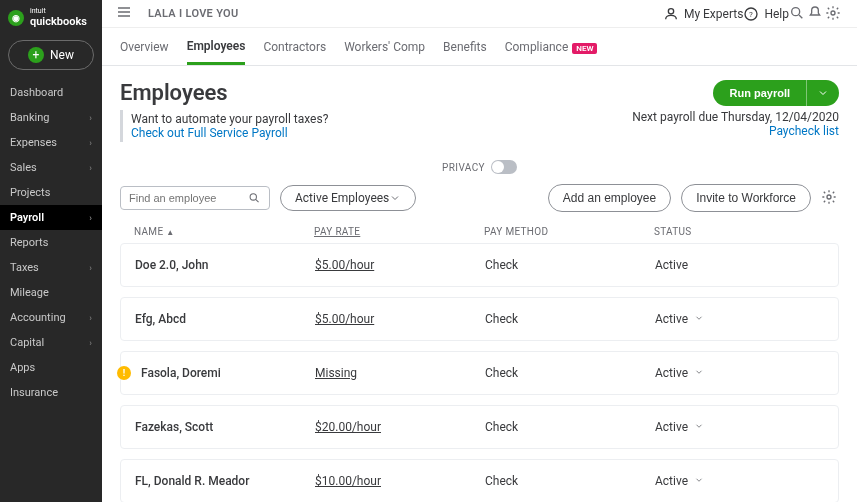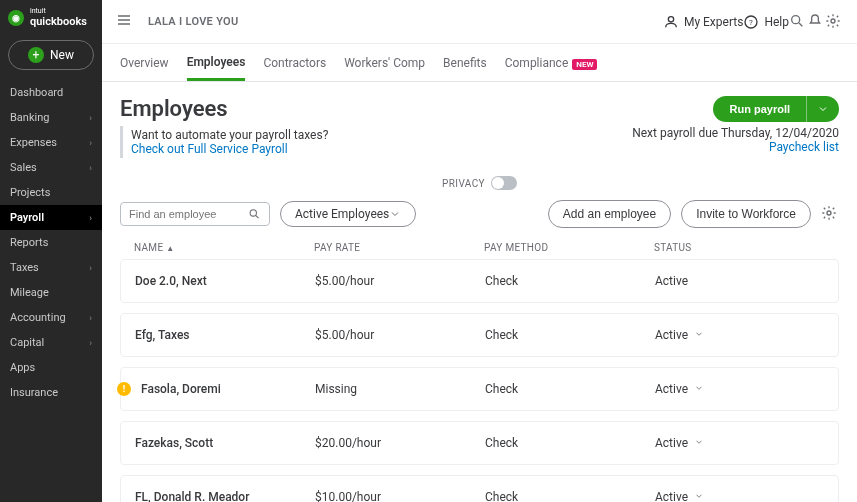--- a/index.html
+++ b/index.html
@@ -15,21 +15,21 @@
 .plus-circle { width: 16px; height: 16px; border-radius: 50%; background: #2ca01c; color: #fff; display: flex; align-items: center; justify-content: center; font-size: 12px; line-height: 1; }
 .nav { display: flex; flex-direction: column; }
 .nav-item { padding: 6px 10px; font-size: 11px; color: #c9c9c9; cursor: pointer; display: flex; justify-content: space-between; align-items: center; }
 .nav-item.active { background: #000; color: #fff; font-weight: 600; }
 .chevron { font-size: 9px; color: #888; }
 
 
 .main { flex: 1; display: flex; flex-direction: column; overflow: hidden; }
 
 
-.topbar { height: 44px; display: flex; align-items: center; padding: 0 14px; border-bottom: 1px solid #eee; }
+.topbar { height: 28px; display: flex; align-items: center; padding: 0 14px; border-bottom: 1px solid #eee; }
 .hamburger { width: 18px; margin-right: 14px; color: #6b6c72; cursor: pointer; }
 .company { font-size: 11px; color: #6b6c72; font-weight: 600; letter-spacing: 0.3px; }
 .topbar-right { margin-left: auto; display: flex; align-items: center; color: #393a3d; }
 .top-link { display: flex; align-items: center; gap: 5px; font-size: 12px; cursor: pointer; }
 .top-icon { width: 18px; height: 18px; color: #6b6c72; cursor: pointer; }
 
 
 .tabs { display: flex; gap: 18px; padding: 0 18px; border-bottom: 1px solid #e3e5e8; height: 38px; align-items: center; }
 .tab { font-size: 12px; color: #6b6c72; cursor: pointer; padding: 10px 0 9px 0; }
 .tab.active { color: #393a3d; border-bottom: 3px solid #2ca01c; font-weight: 600; }
@@ -57,21 +57,21 @@
 .controls-row { display: flex; align-items: center; gap: 10px; margin-bottom: 8px; }
 .search-box { border: 1px solid #babec5; border-radius: 4px; display: flex; align-items: center; padding: 0 8px; width: 150px; height: 24px; }
 .search-box input { border: none; outline: none; width: 100%; font-size: 11px; color: #6b6c72; background: transparent; }
 .filter-dd { border: 1px solid #8d9096; border-radius: 16px; padding: 5px 14px; font-size: 12px; display: flex; align-items: center; cursor: pointer; }
 .controls-right { margin-left: auto; display: flex; align-items: center; gap: 10px; }
 .pill-btn { border: 1px solid #8d9096; border-radius: 16px; padding: 6px 14px; font-size: 12px; background: #fff; cursor: pointer; color: #393a3d; }
 
 
 .thead { display: flex; padding: 6px 14px; font-size: 10px; color: #6b6c72; letter-spacing: 0.3px; }
 .col-name { flex: 0 0 180px; }
-.col-rate { flex: 0 0 170px; }
+.col-rate { flex: 0 0 170px; text-decoration: underline; }
 .col-method { flex: 0 0 170px; }
 .col-status { flex: 1; }
 .sort-caret { font-size: 8px; margin-left: 3px; }
 
 .trow { display: flex; align-items: center; border: 1px solid #eceef1; border-radius: 4px; padding: 14px 14px; margin-bottom: 10px; font-size: 12px; background: #fff; }
 .trow .col-name { font-weight: 500; color: #393a3d; display: flex; align-items: center; gap: 6px; }
 .warn-dot { width: 14px; height: 14px; background: #ffbb00; border-radius: 50%; display: inline-flex; align-items: center; justify-content: center; color: #fff; font-size: 9px; font-weight: bold; margin-left: -18px; margin-right: 4px; }
 .status-dd { display: inline-flex; align-items: center; gap: 6px; cursor: pointer; }
 .status-caret { font-size: 9px; color: #6b6c72; }
 
@@ -255,31 +255,31 @@
       <div class="thead">
         <div class="col-name"><span>NAME</span><span class="sort-caret">▲</span></div>
         <div class="col-rate">PAY RATE</div>
         <div class="col-method">PAY METHOD</div>
         <div class="col-status">STATUS</div>
       </div>
 
       <div id="tbody">
           <div class="trow">
             <div class="col-name">
-              <span>Doe 2.0, Next</span>
+              <span>Doe 2.0, John</span>
             </div>
             <div class="col-rate">$5.00/hour</div>
             <div class="col-method">Check</div>
             <div class="col-status"><span class="status-dd">
                 <span>Active</span>
               </span></div>
           </div>
           <div class="trow">
             <div class="col-name">
-              <span>Efg, Taxes</span>
+              <span>Efg, Abcd</span>
             </div>
             <div class="col-rate">$5.00/hour</div>
             <div class="col-method">Check</div>
             <div class="col-status"><span class="status-dd">
                 <span>Active</span>
                 <span class="status-caret"><svg viewBox="0 0 24 24" width="10" height="10">
                     <path d="M6 9l6 6 6-6" fill="none" stroke="#6b6c72" stroke-width="2"></path>
                   </svg></span>
               </span></div>
           </div>

